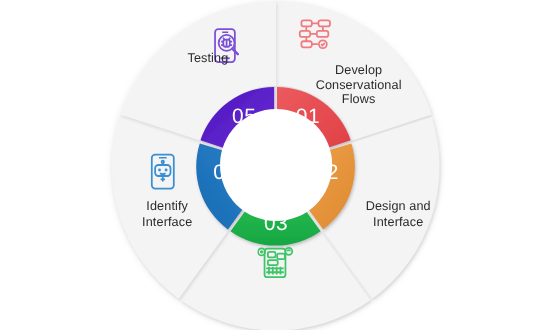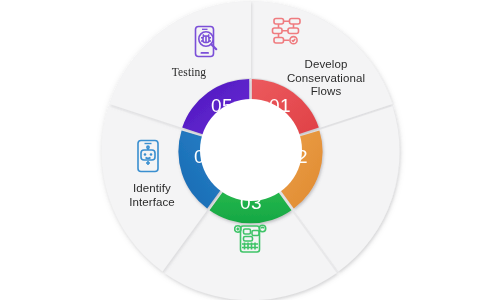--- a/index.html
+++ b/index.html
@@ -117,20 +117,22 @@
       <path d="M13.5 6.2 h6 M12 15.7 h6 M13.5 25.2 h5.5"></path>
       <path d="M8.5 9 v4 M23.5 9 v4 M8.5 18.5 v4"></path>
       <circle cx="23.5" cy="25.2" r="3.6"></circle>
       <path d="M21.9 25.2 l1.2 1.2 l2.1 -2.4"></path>
     </svg>
   </div>
   <div class="seg-label" style="left:278px;top:58px;width:96px;">Develop
 Conservational
 Flows</div>
 
+  <div class="seg-label" style="left:313px;top:182px;width:98px;">Design and
+Interface</div>
 
   <div class="icon-box" style="left:234px;top:222px;">
     <svg viewBox="0 0 34 34" fill="none" stroke="#3fc468" stroke-width="1.6" stroke-linejoin="round">
       <rect x="6.5" y="4" width="19" height="26" rx="2.5"></rect>
       <rect x="9.5" y="7" width="7" height="5" rx="1.5"></rect>
       <rect x="18" y="8.5" width="7" height="5" rx="1.5"></rect>
       <rect x="9.5" y="14.5" width="9" height="4.5" rx="1.5"></rect>
       <path d="M8 22 h16 M8 25.5 h16"></path>
       <path d="M10.5 20.5 v7 M14 20.5 v7 M17.5 20.5 v7 M21 20.5 v7"></path>
       <circle cx="3.8" cy="7" r="3.2"></circle>
@@ -161,15 +163,15 @@
       <rect x="6.5" y="1.5" width="18" height="30" rx="3"></rect>
       <path d="M13 4.3 h5.5" stroke-width="1.3"></path>
       <rect x="11.5" y="27" width="8.5" height="1.8" rx="0.9" fill="#7b4fd8" stroke="none"></rect>
       <circle cx="17" cy="14" r="7.2"></circle>
       <path d="M22.2 19.2 l5 5" stroke-width="2.2" stroke-linecap="round"></path>
       <rect x="14" y="11" width="6" height="6.5" rx="2"></rect>
       <path d="M14 12.8 h-2 M20 12.8 h2 M14 16 h-2 M20 16 h2 M15 11 l-1.2 -1.6 M19 11 l1.2 -1.6"></path>
       <path d="M17 11 v6.5"></path>
     </svg>
   </div>
-  <div class="seg-label" style="left:149px;top:66px;width:80px;font-family:Liberation Serif, serif;">Testing</div>
+  <div class="seg-label" style="left:149px;top:47px;width:80px;">Testing</div>
 
 </div>
 
 </body></html>

